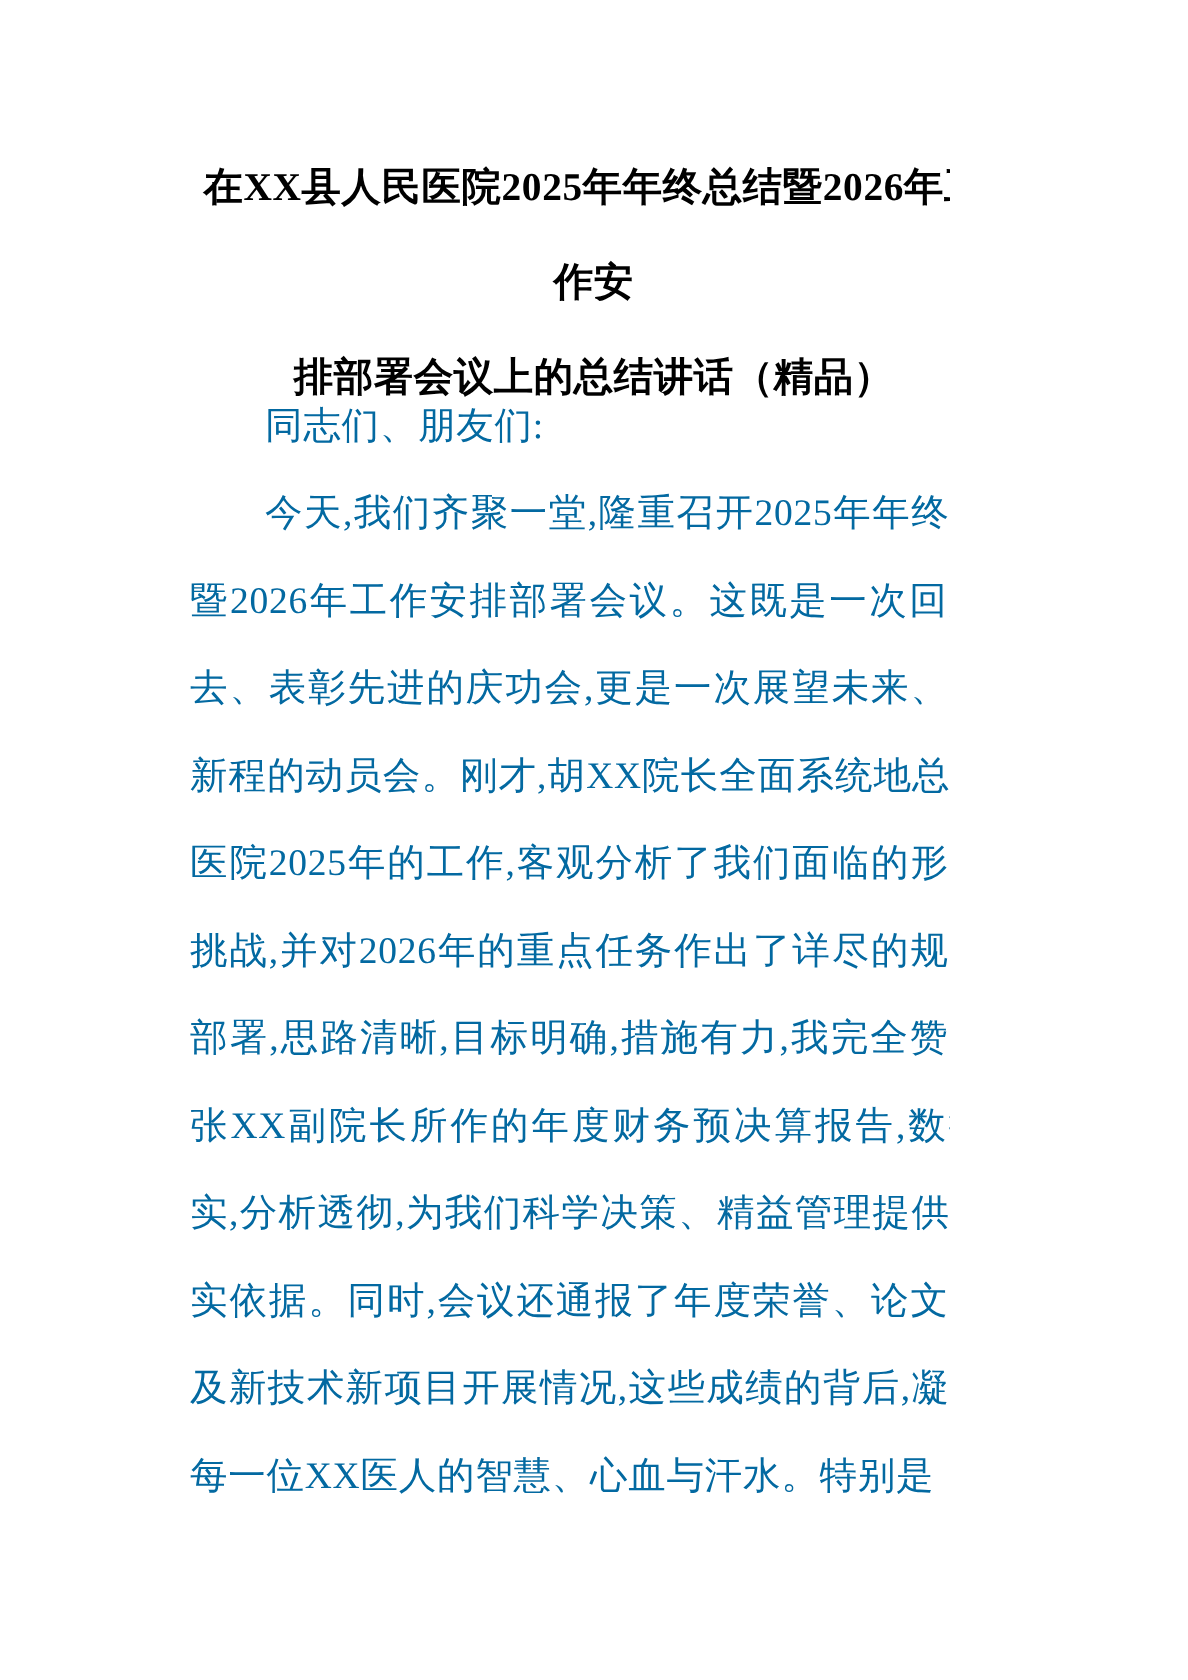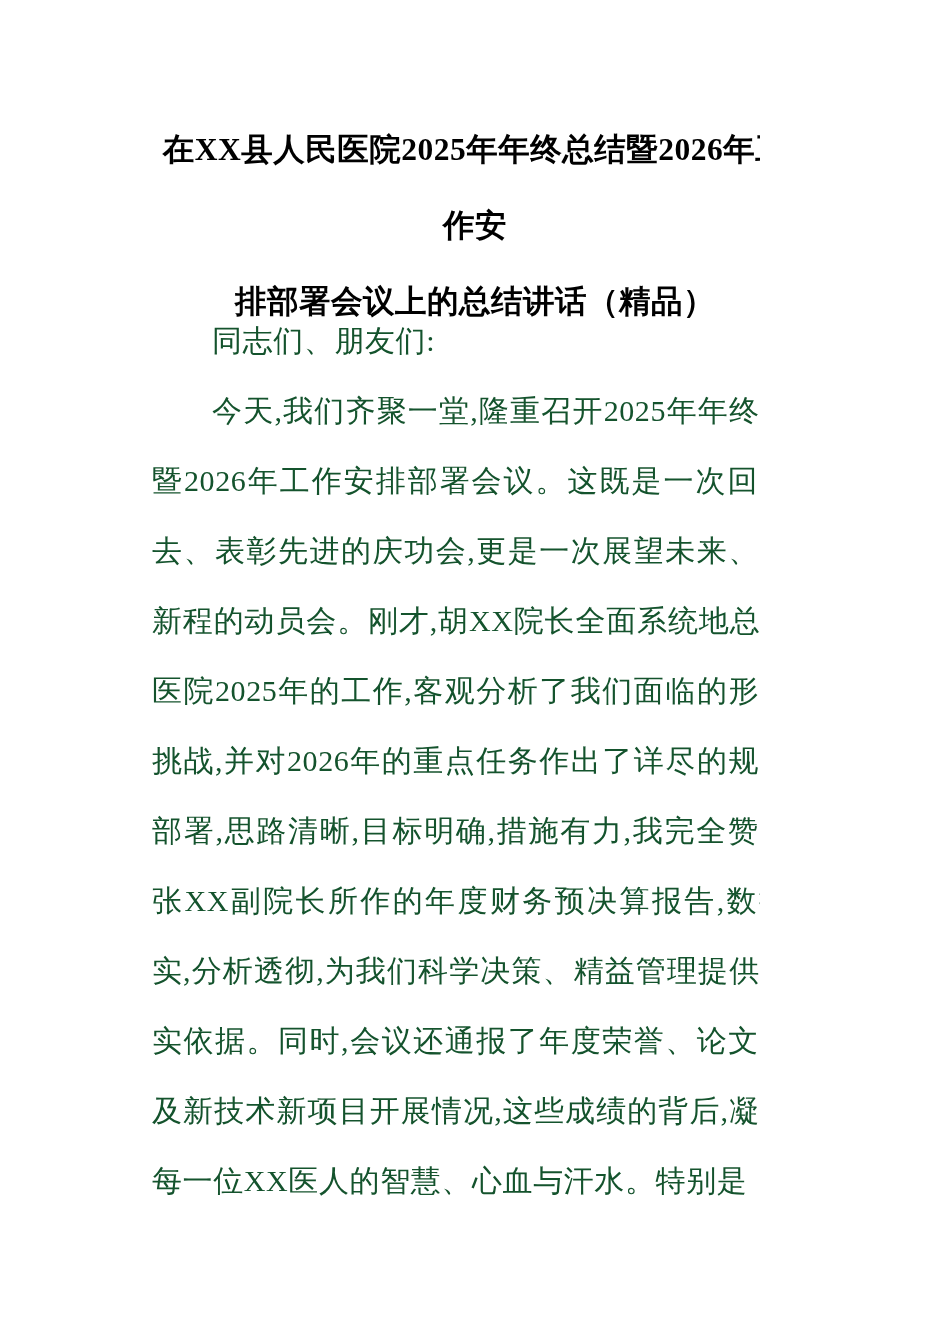--- a/index.html
+++ b/index.html
@@ -33,21 +33,21 @@
   }
 
   .body-block {
     position: absolute;
     left: 152px;
     top: 306px;
     width: 670px;
     font-family: "Liberation Serif", "DejaVu Serif", serif;
     font-size: 30px;
     line-height: 70px;
-    color: #14532d;
+    color: #0369a1;
     letter-spacing: 0.6px;
   }
 
   .para {
     margin: 0;
     text-align: justify;
     text-justify: inter-ideograph;
     word-break: break-all;
   }
 

